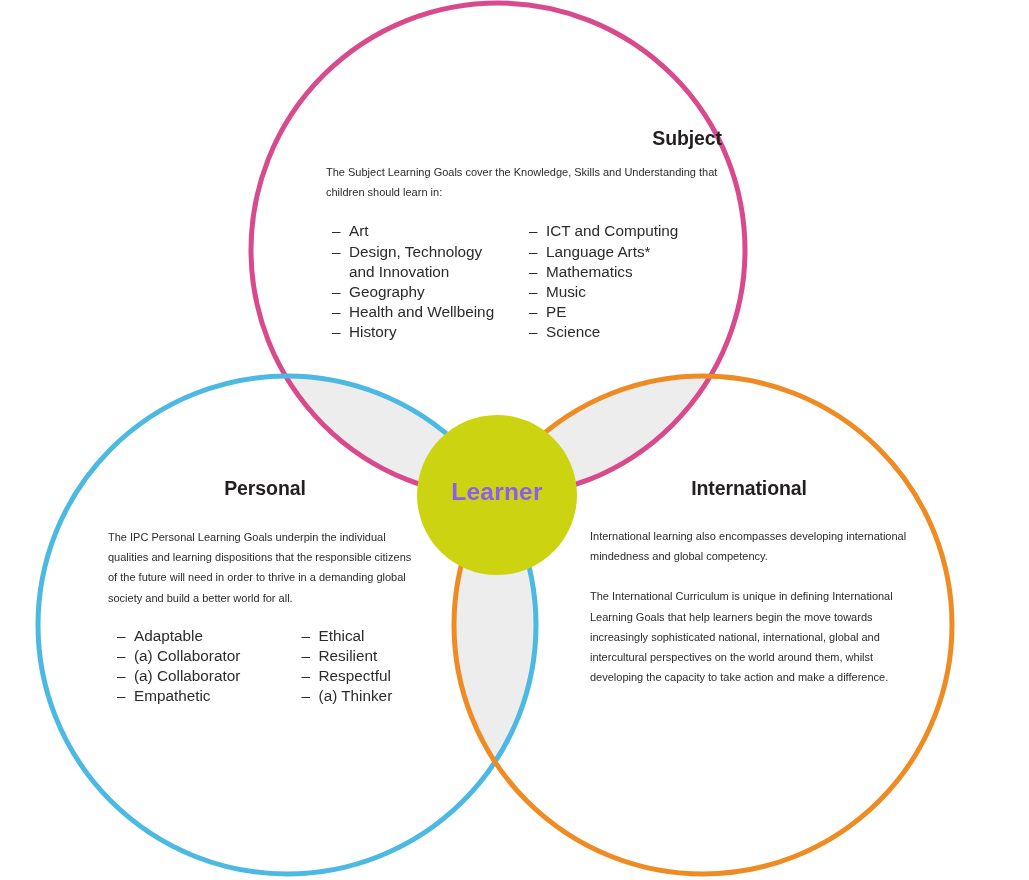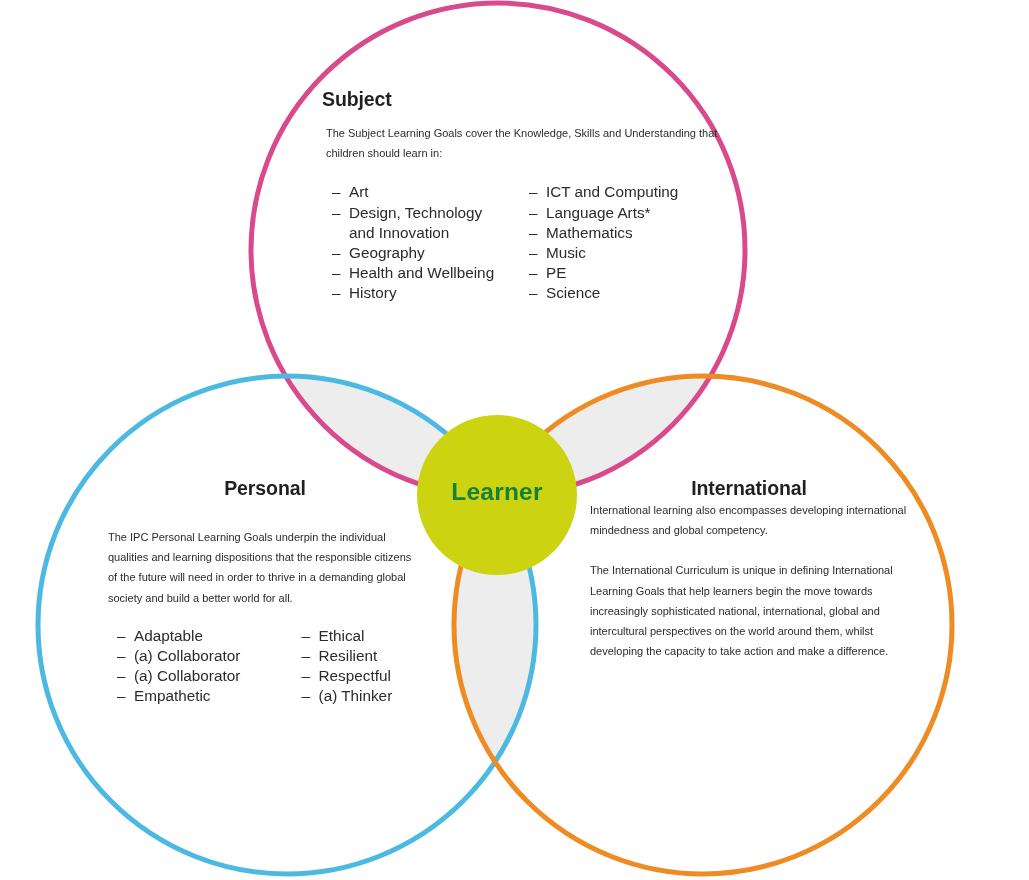--- a/index.html
+++ b/index.html
@@ -49,21 +49,21 @@
     margin: 0;
   }
   .panel-body + .panel-body { margin-top: 20px; }
 
   
   #subject-panel {
     left: 322px;
     top: 88px;
     width: 400px;
   }
-  #subject-panel .panel-title { text-align: left; margin-bottom: 12px; }
+  #subject-panel .panel-title { text-align: right; margin-bottom: 12px; margin-top: 39px; }
   #subject-panel .panel-body { padding-left: 4px; }
 
   .col-lists {
     display: flex;
     margin-top: 19px;
   }
   #subject-lists .list-col:first-child { width: 202px; padding-left: 10px; }
   #subject-lists .list-col:last-child  { width: 198px; }
 
   ul.dashlist {
@@ -99,33 +99,33 @@
   #personal-lists { margin-top: 18px; }
   #personal-lists .list-col:first-child { width: 190px; padding-left: 9px; }
   #personal-lists .list-col:last-child  { width: 124px; }
 
   
   #international-panel {
     left: 590px;
     top: 477px;
     width: 318px;
   }
-  #international-panel .panel-title { margin-bottom: 0; }
+  #international-panel .panel-title { margin-bottom: 26px; }
 
   
   #learner-label {
     position: absolute;
     left: 417px;
     top: 478px;
     width: 160px;
     text-align: center;
     font-family: "Liberation Sans", sans-serif;
     font-weight: bold;
     font-size: 24.5px;
-    color: #15803d;
+    color: #8b5cf6;
     letter-spacing: 0.2px;
   }
 </style>
 </head>
 <body>
 
 <div id="stage">
 
   <svg id="venn-svg" viewBox="0 0 1029 880">
     <defs>

